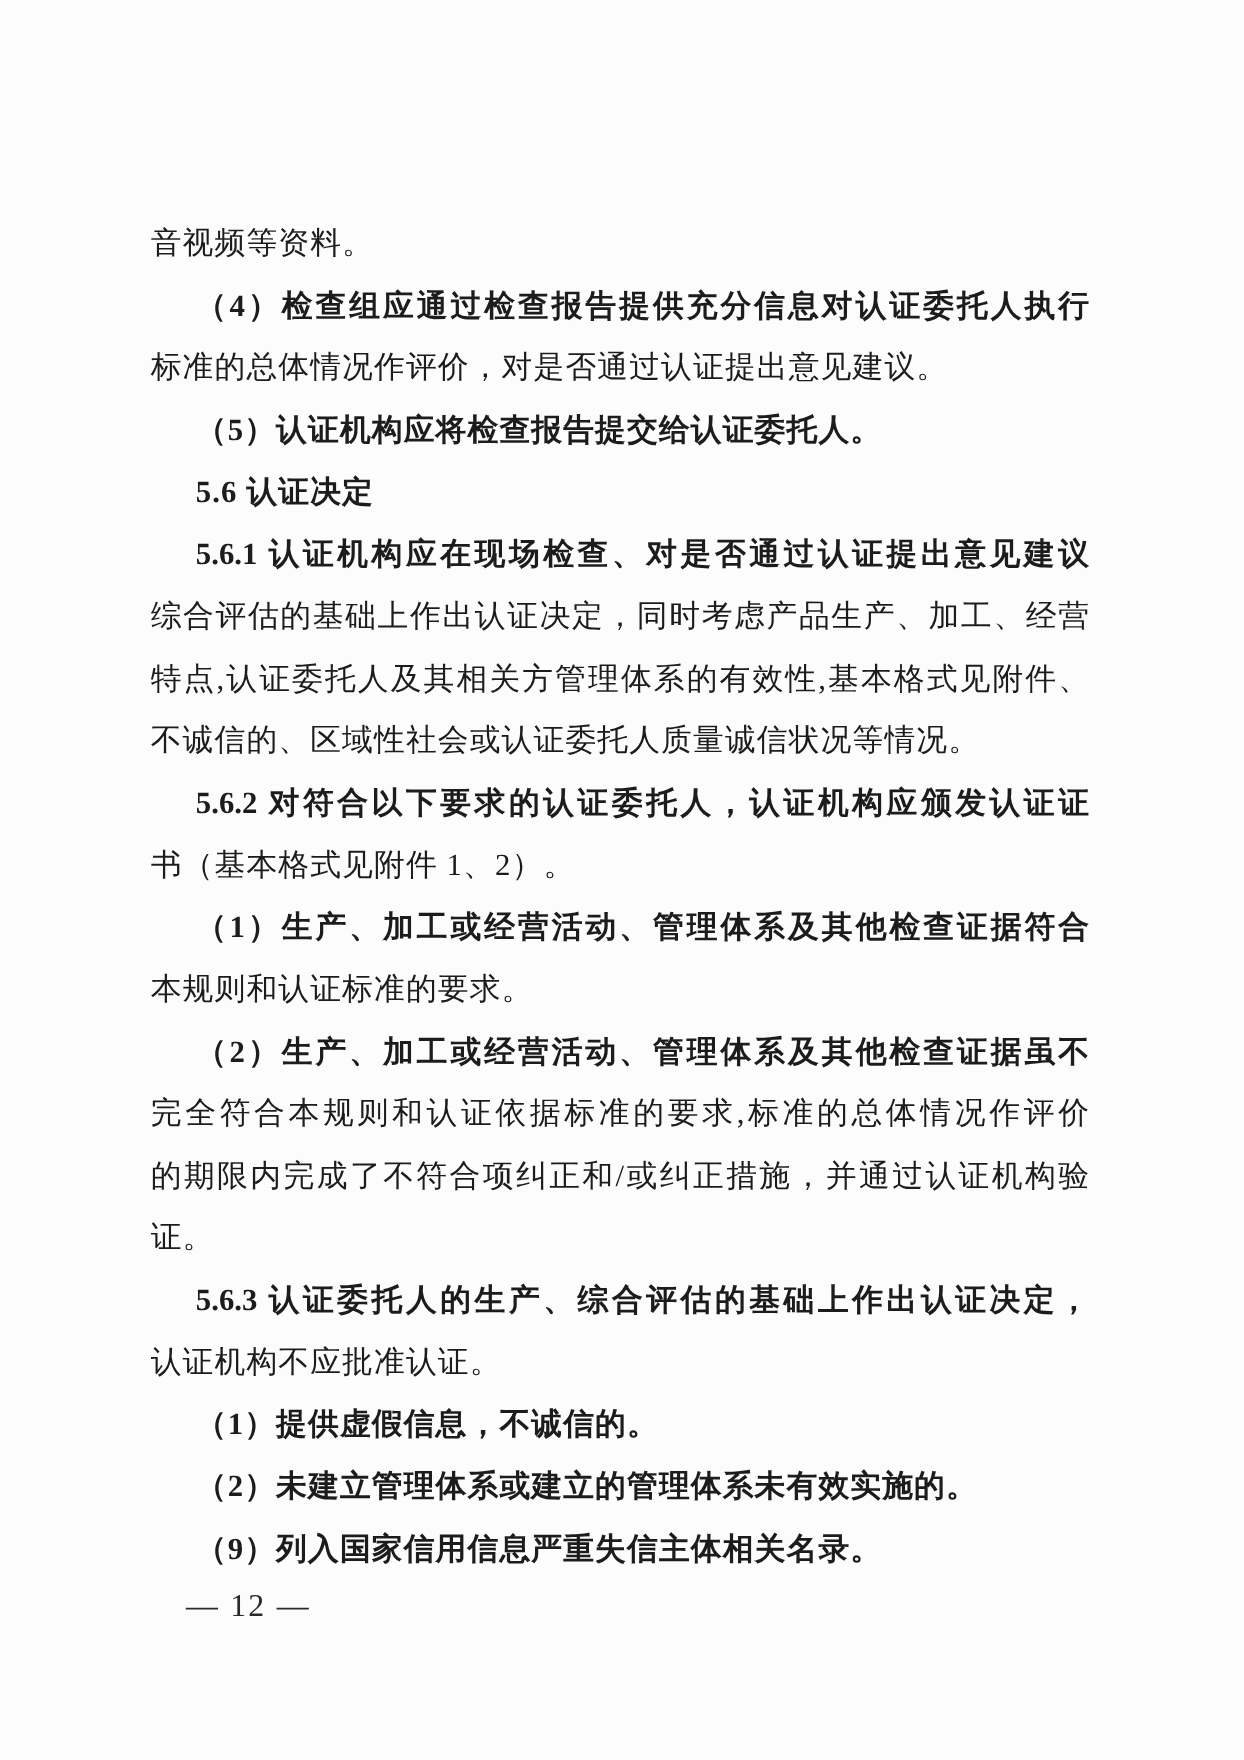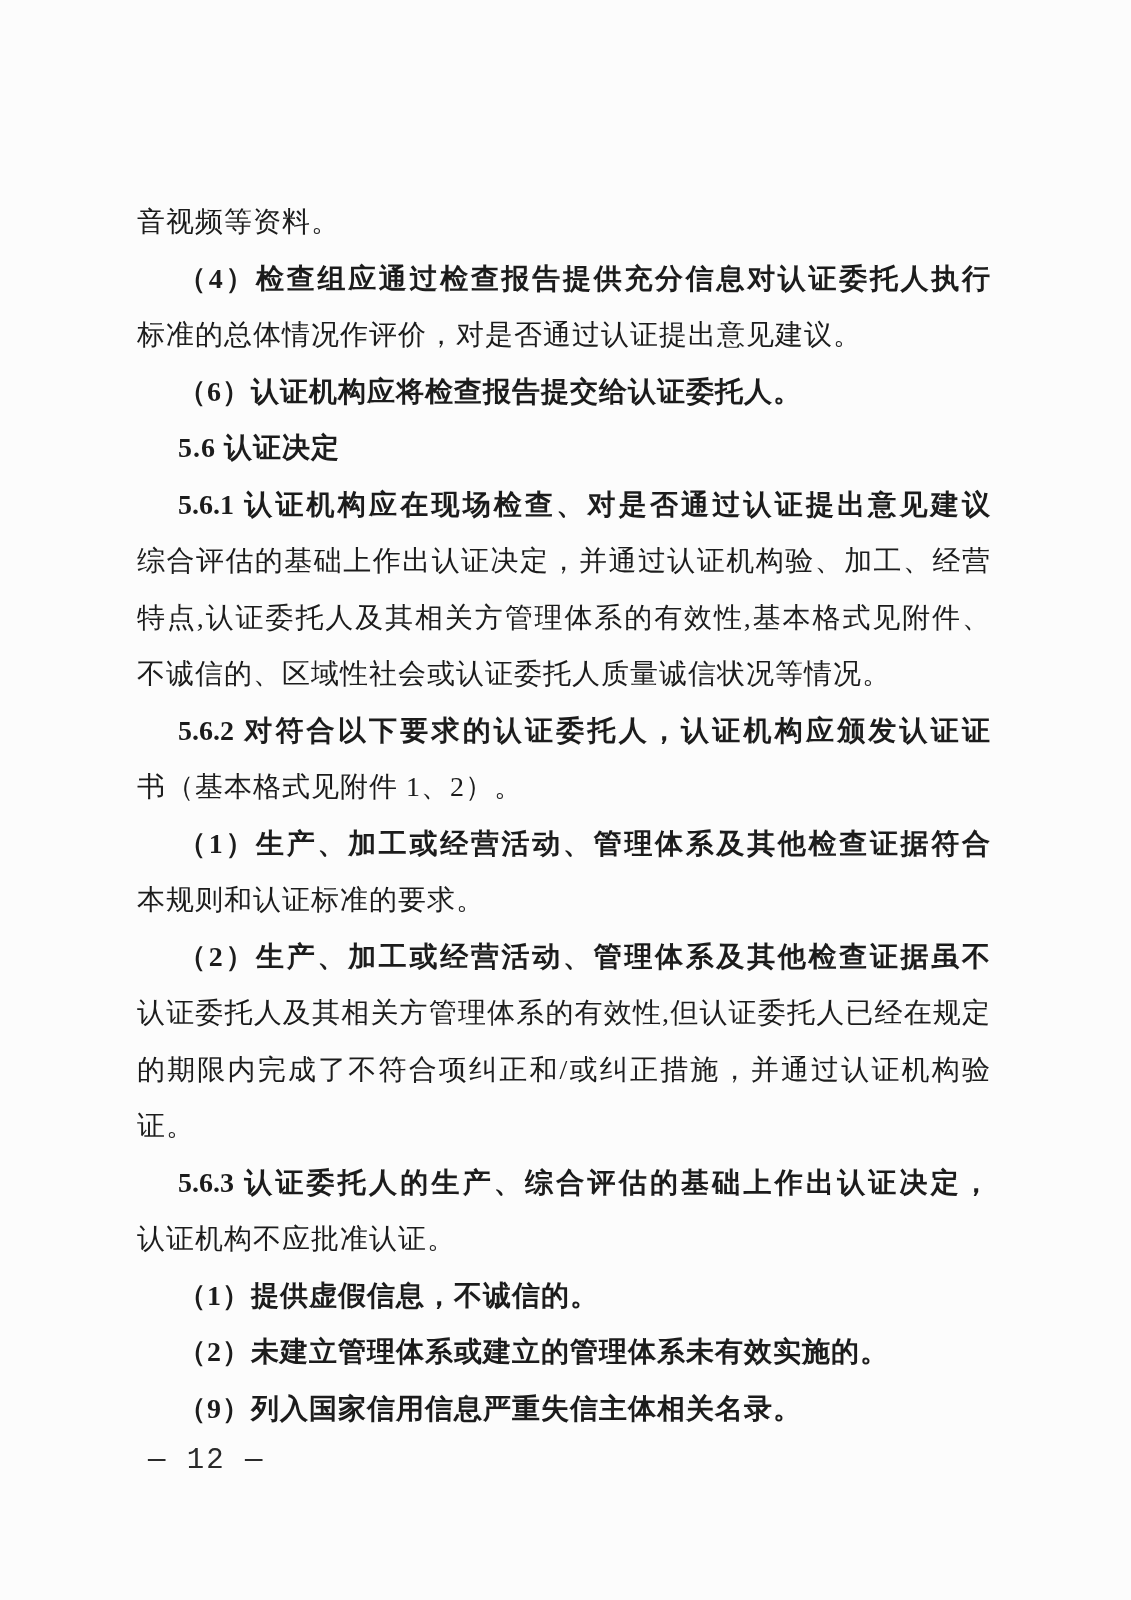--- a/index.html
+++ b/index.html
@@ -41,63 +41,63 @@
     text-align: center;
     text-align-last: left;
     letter-spacing: 1px;
   }
   .text-line.indent-first {
     text-indent: 41px;
     font-weight: bold;
   }
   .page-footer {
     position: absolute;
-    left: 148px;
+    left: 169px;
     top: 1444px;
     font-size: 29px;
     letter-spacing: 2px;
     color: #2a2a2a;
-    font-family: Liberation Mono, monospace;
+    font-family: Liberation Serif, serif;
   }
 </style>
 </head>
 <body>
 
 <div class="page">
   <div class="text-block" id="text-block">
       <div class="para">
         <div class="text-line left-end">音视频等资料。</div>
       </div>
       <div class="para">
         <div class="text-line fill indent-first">（4）检查组应通过检查报告提供充分信息对认证委托人执行</div>
         <div class="text-line left-end">标准的总体情况作评价，对是否通过认证提出意见建议。</div>
       </div>
       <div class="para">
-        <div class="text-line left-end indent-first">（6）认证机构应将检查报告提交给认证委托人。</div>
+        <div class="text-line left-end indent-first">（5）认证机构应将检查报告提交给认证委托人。</div>
       </div>
       <div class="para">
         <div class="text-line left-end indent-first">5.6 认证决定</div>
       </div>
       <div class="para">
         <div class="text-line fill indent-first">5.6.1 认证机构应在现场检查、对是否通过认证提出意见建议</div>
-        <div class="text-line fill">综合评估的基础上作出认证决定，并通过认证机构验、加工、经营</div>
+        <div class="text-line fill">综合评估的基础上作出认证决定，同时考虑产品生产、加工、经营</div>
         <div class="text-line fill">特点,认证委托人及其相关方管理体系的有效性,基本格式见附件、</div>
         <div class="text-line left-end">不诚信的、区域性社会或认证委托人质量诚信状况等情况。</div>
       </div>
       <div class="para">
         <div class="text-line fill indent-first">5.6.2 对符合以下要求的认证委托人，认证机构应颁发认证证</div>
         <div class="text-line left-end">书（基本格式见附件 1、2）。</div>
       </div>
       <div class="para">
         <div class="text-line fill indent-first">（1）生产、加工或经营活动、管理体系及其他检查证据符合</div>
         <div class="text-line left-end">本规则和认证标准的要求。</div>
       </div>
       <div class="para">
         <div class="text-line fill indent-first">（2）生产、加工或经营活动、管理体系及其他检查证据虽不</div>
-        <div class="text-line fill">认证委托人及其相关方管理体系的有效性,但认证委托人已经在规定</div>
+        <div class="text-line fill">完全符合本规则和认证依据标准的要求,标准的总体情况作评价</div>
         <div class="text-line fill">的期限内完成了不符合项纠正和/或纠正措施，并通过认证机构验</div>
         <div class="text-line left-end">证。</div>
       </div>
       <div class="para">
         <div class="text-line fill indent-first">5.6.3 认证委托人的生产、综合评估的基础上作出认证决定，</div>
         <div class="text-line left-end">认证机构不应批准认证。</div>
       </div>
       <div class="para">
         <div class="text-line left-end indent-first">（1）提供虚假信息，不诚信的。</div>
       </div>

